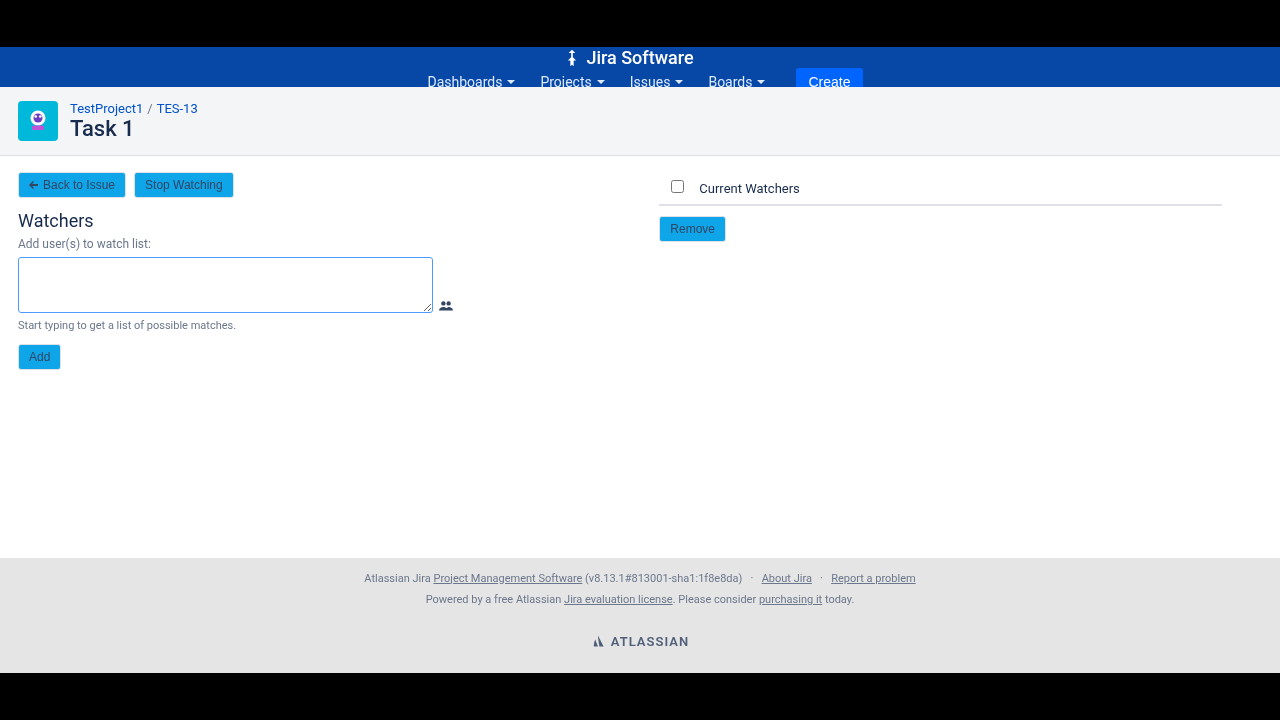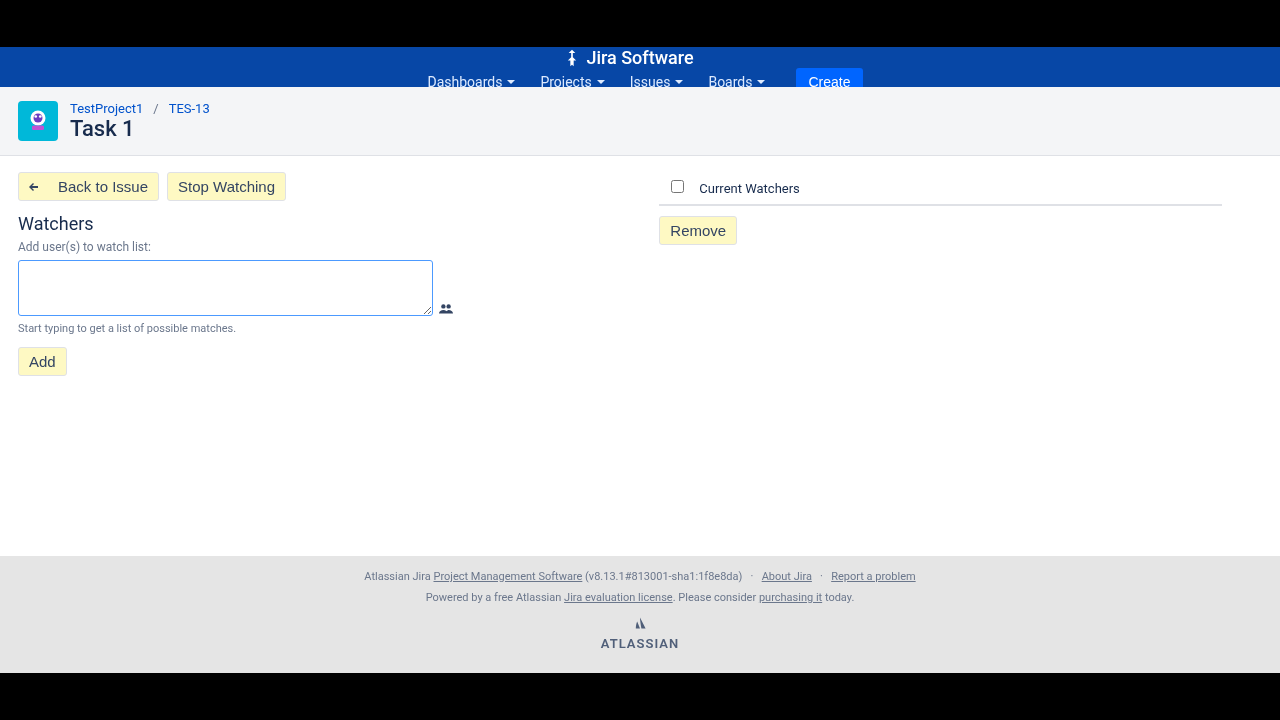--- a/index.html
+++ b/index.html
@@ -23,31 +23,31 @@
 .nav-search input::placeholder { color: #c0d5ff; }
 .nav-right-icons { display: flex; gap: 16px; align-items: center; }
 .nav-icon { width: 22px; height: 22px; cursor: pointer; color: #deebff; display:flex; align-items:center; justify-content:center; }
 .nav-avatar { width: 24px; height: 24px; border-radius: 50%; background: radial-gradient(circle at 35% 35%, #6b4ba8, #2a1157); cursor: pointer; }
 
 
 .page-header { background: #f4f5f7; padding: 14px 18px; border-bottom: 1px solid #dfe1e6; }
 .ph-inner { display: flex; align-items: flex-start; gap: 12px; }
 .project-avatar { width: 40px; height: 40px; border-radius: 4px; background: #00b8d9; display: flex; align-items: center; justify-content: center; }
 .project-avatar svg { width: 30px; height: 30px; }
-.breadcrumb { font-size: 13px; color: #0052cc; display: flex; gap: 10px; justify-content: flex-end; }
+.breadcrumb { font-size: 13px; color: #0052cc; display: flex; gap: 4px; justify-content: flex-end; }
 .breadcrumb a { color: #0052cc; text-decoration: none; }
 .breadcrumb .sep { color: #6b778c; }
 .issue-title { font-size: 22px; color: #172b4d; font-weight: 500; margin-top: 0px; }
 
 
 .content { background: #fff; padding: 16px 18px; display: flex; gap: 40px; flex: 1; }
 .left-col { width: 50%; }
 .right-col { width: 50%; padding-right: 40px; }
 .btn-group { display: flex; gap: 8px; margin-bottom: 12px; }
-.btn { background: #fef9c3; border: 1px solid #dfe1e6; border-radius: 3px; padding: 5px 10px; font-size: 15px; color: #344563; cursor: pointer; display: inline-flex; align-items: center; gap: 19px; }
+.btn { background: #0ea5e9; border: 1px solid #dfe1e6; border-radius: 3px; padding: 5px 10px; font-size: 12px; color: #344563; cursor: pointer; display: inline-flex; align-items: center; gap: 4px; }
 .section-title { font-size: 18px; font-weight: 400; color: #172b4d; margin-bottom: 6px; }
 .field-label { font-size: 12px; color: #6b778c; margin-bottom: 6px; }
 .input-row { display: flex; align-items: flex-end; gap: 6px; }
 .textarea { width: 415px; height: 56px; border: 1px solid #4c9aff; border-radius: 3px; padding: 6px; font-family: inherit; font-size: 13px; resize: both; outline: none; }
 .group-icon { width: 14px; height: 14px; color: #344563; }
 .hint { font-size: 11px; color: #6b778c; margin-top: 6px; }
 .add-btn { margin-top: 12px; }
 
 
 .watch-table { width: 100%; border-collapse: collapse; }
@@ -56,21 +56,21 @@
 .watch-row a { color: #0052cc; text-decoration: none; }
 .username-suffix { color: #172b4d; }
 .checkbox-cell { width: 36px; text-align: center; }
 .checkbox-cell input { cursor: pointer; }
 .remove-btn { margin-top: 10px; }
 
 
 .footer { background: #e5e5e5; text-align: center; font-size: 11px; color: #6b778c; padding: 14px 0 22px; }
 .footer a { color: #6b778c; text-decoration: underline; }
 .footer .row { margin-bottom: 8px; }
-.atlassian-logo { display: inline-flex; align-items: center; gap: 6px; font-size: 13px; font-weight: 600; letter-spacing: 1px; color: #505f79; margin-top: 4px; flex-direction: column; }
+.atlassian-logo { display: inline-flex; align-items: center; gap: 6px; font-size: 13px; font-weight: 600; letter-spacing: 1px; color: #505f79; margin-top: 20px; }
 .atlassian-logo svg { width: 14px; height: 14px; }
 </style>
 </head>
 <body>
 
 <div class="viewport">
   <div class="black-top"></div>
   <div class="app">
 
     <div class="nav">

